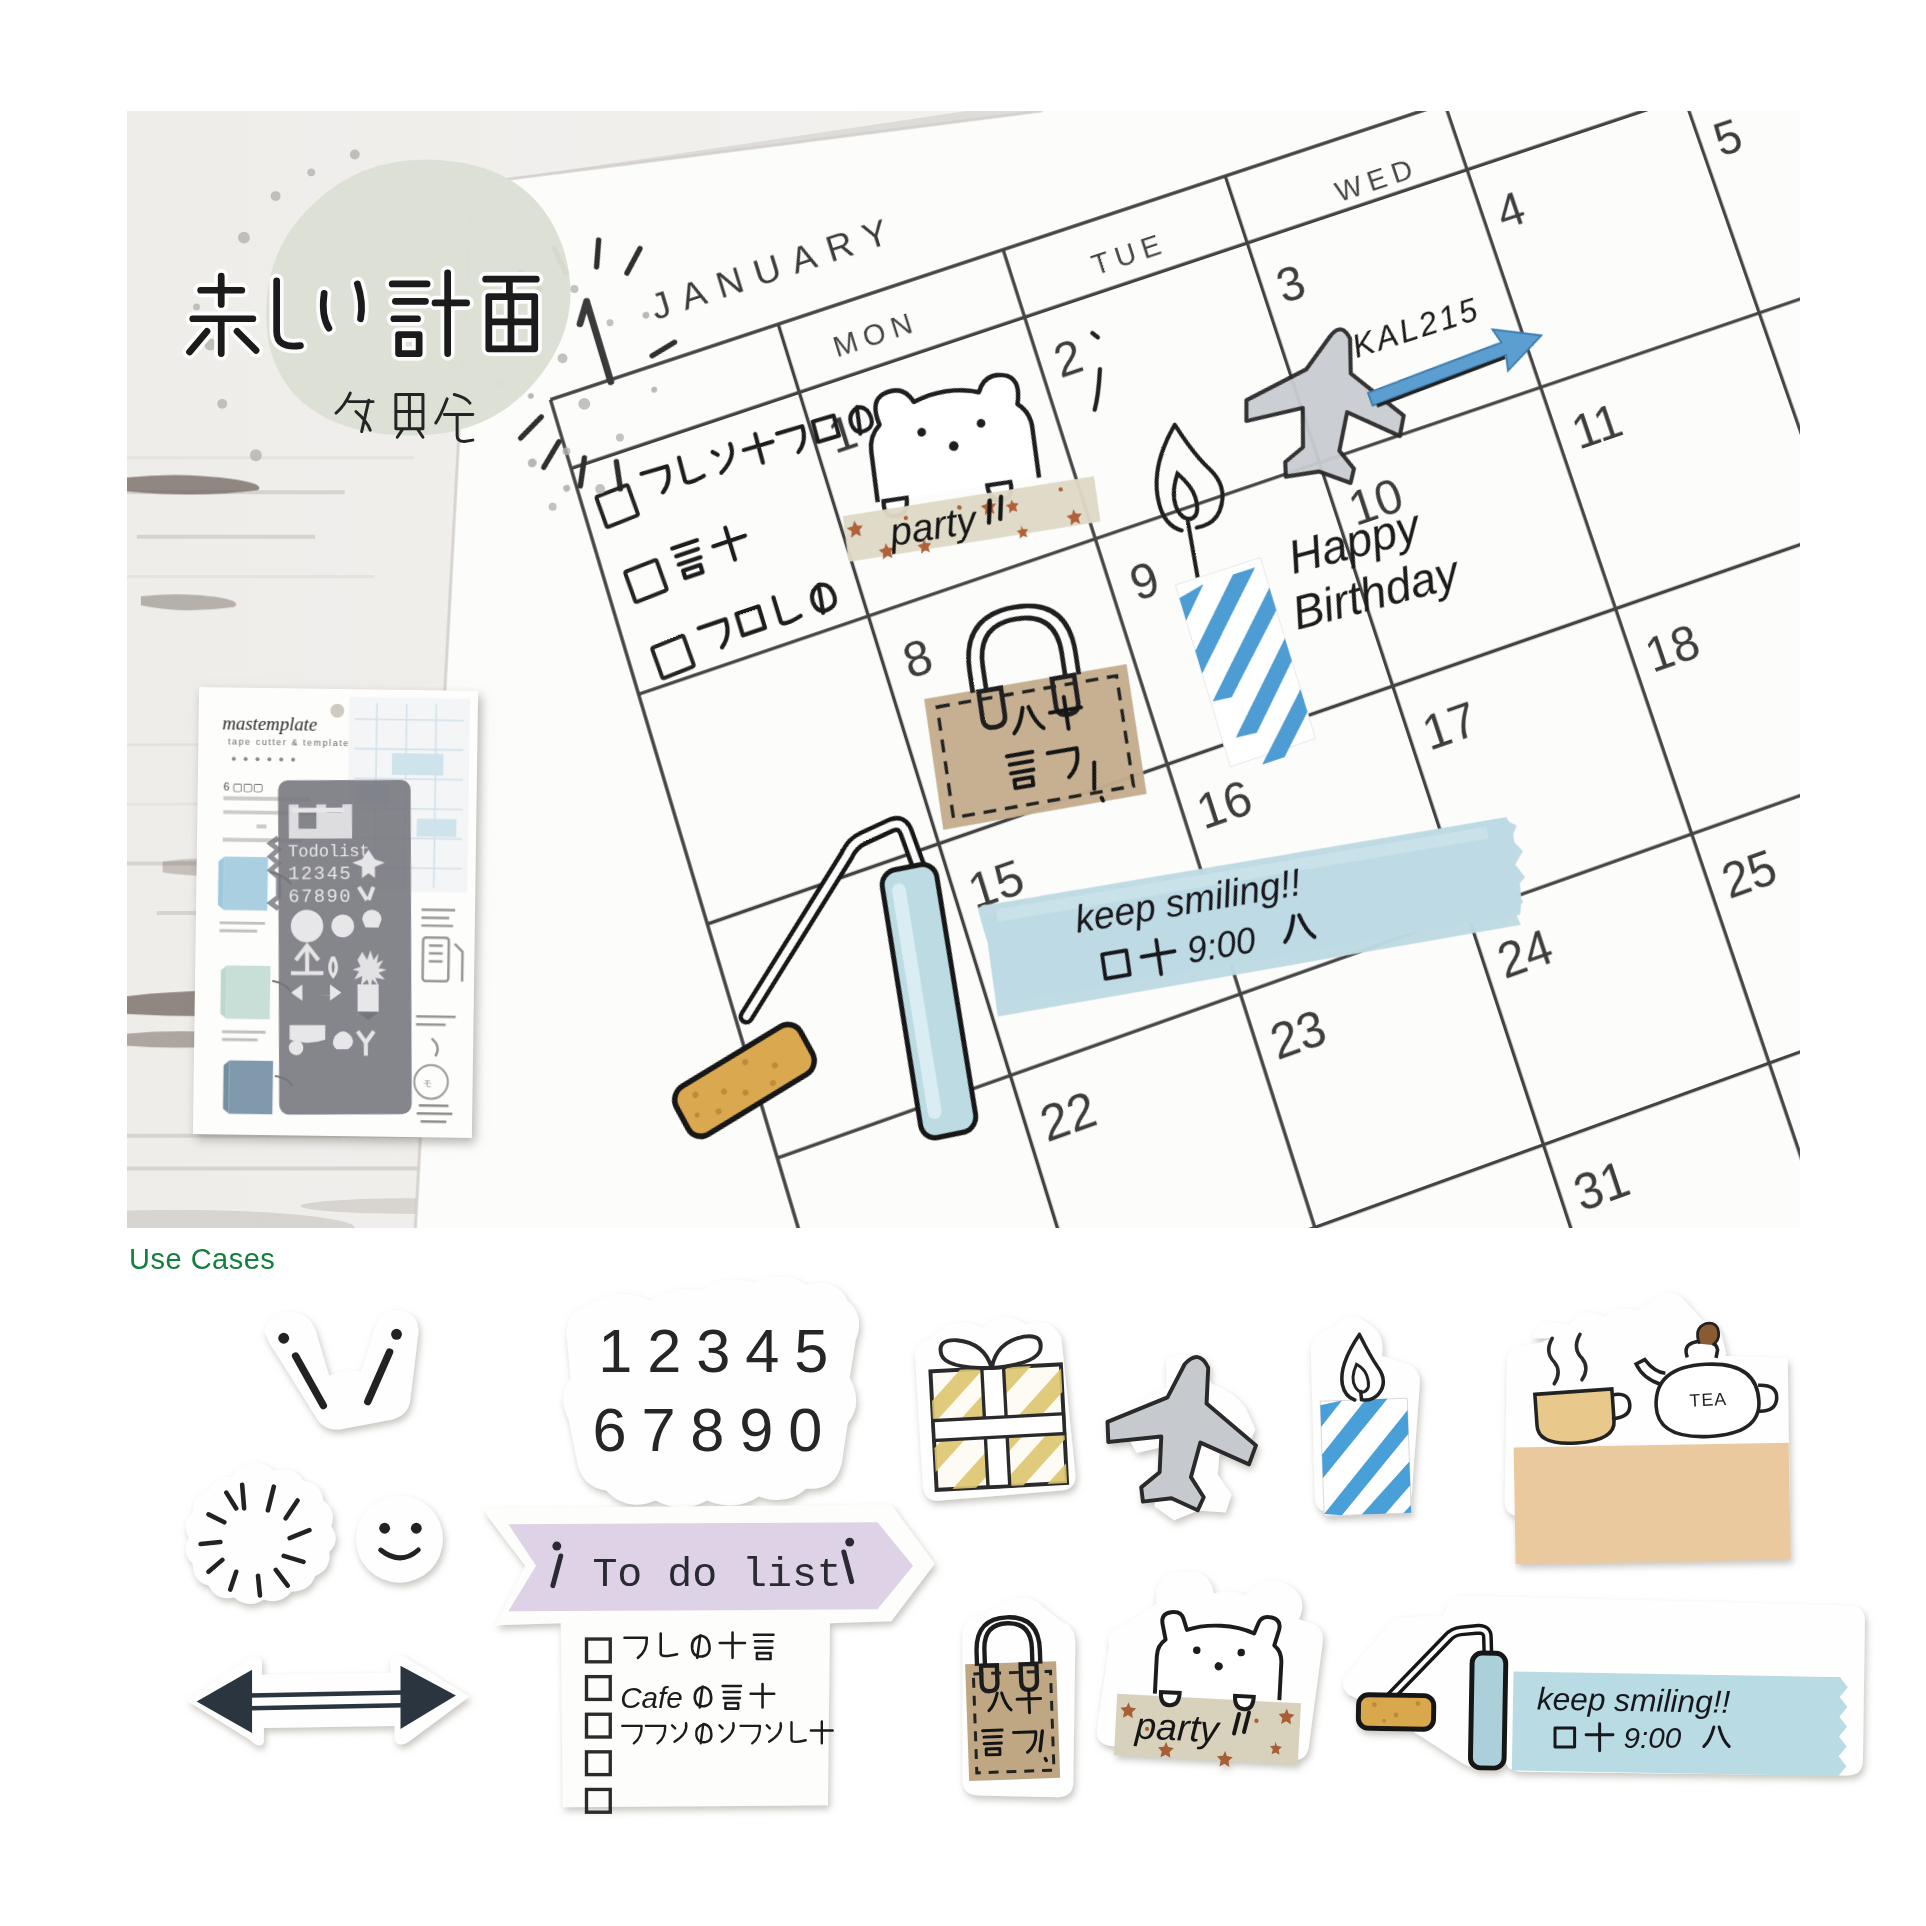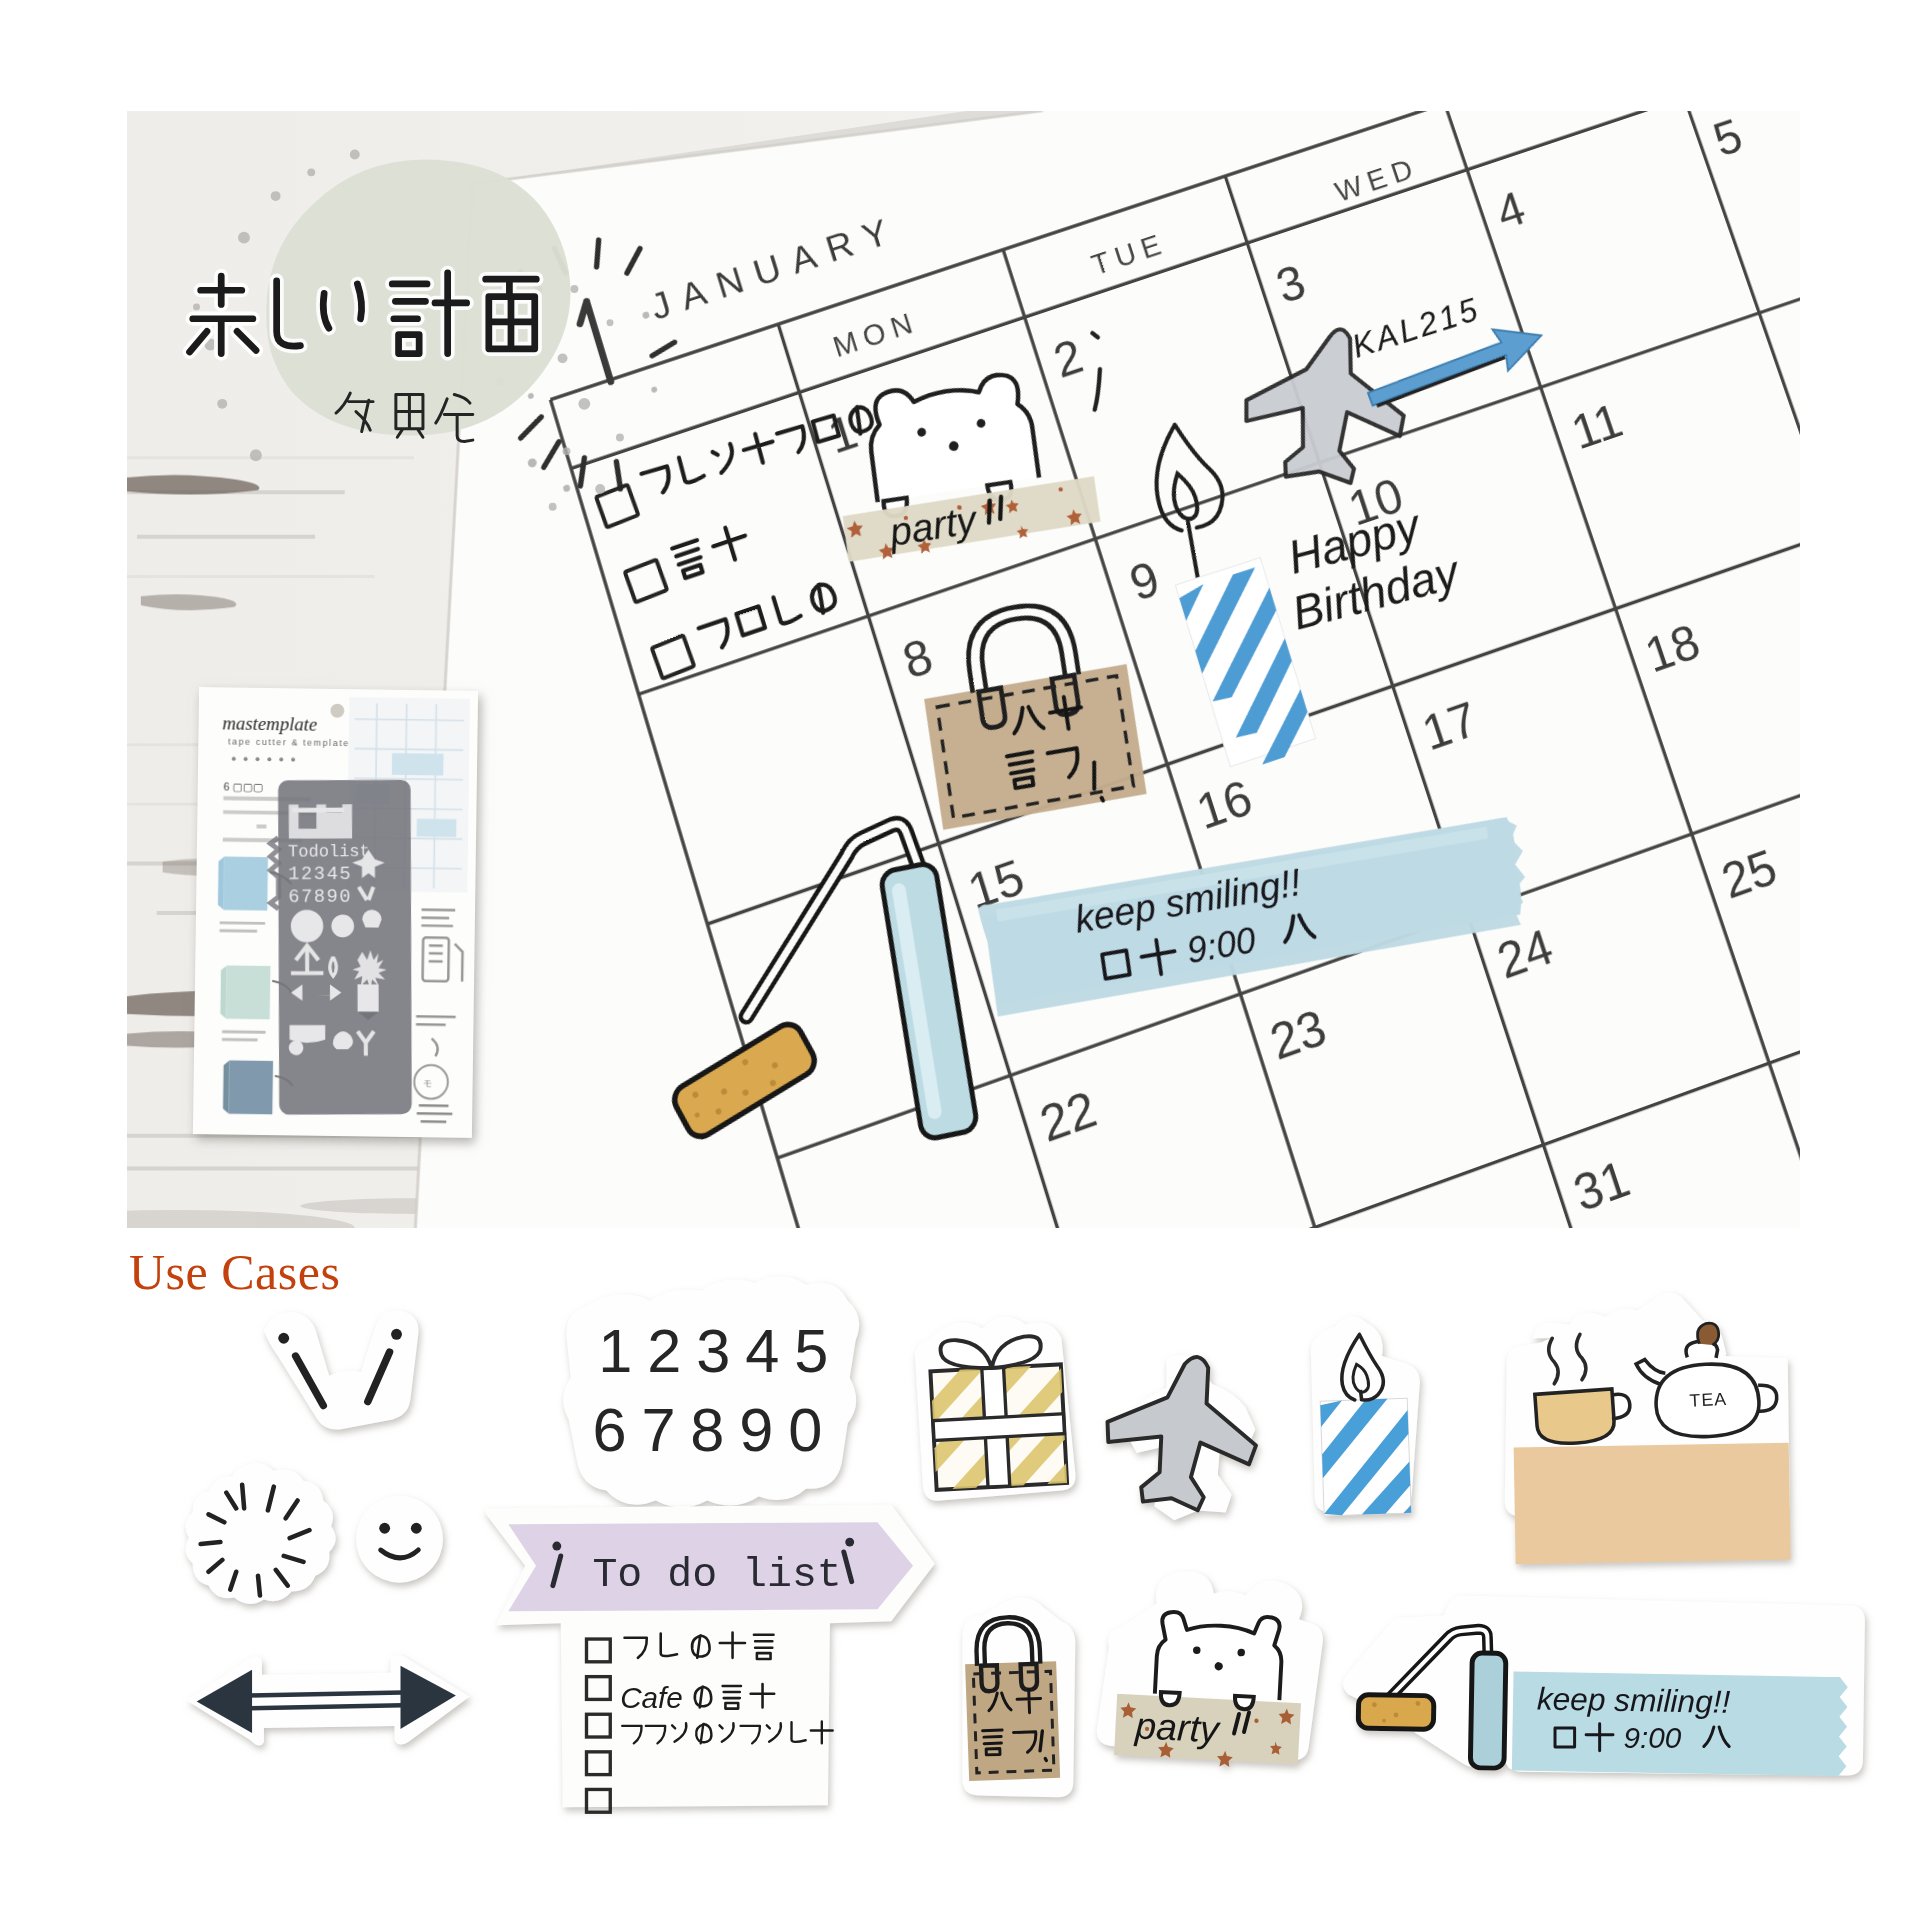--- a/index.html
+++ b/index.html
@@ -380,21 +380,21 @@
 
  <g stroke="#242424" stroke-width="4.2" fill="none" stroke-linecap="round" stroke-linejoin="round" transform="translate(178,136) scale(0.72)">
   <path d="M10,6 q-8,18 -20,28 M8,18 h34 M18,32 q16,14 20,26 M36,16 l-10,44"></path>
   <path d="M74,8 h38 v48 h-38 z M74,32 h38 M93,8 v48 M84,56 l-8,12 M104,56 l8,12"></path>
   <path d="M146,14 q-10,26 -16,34 M156,8 q16,4 22,12 M142,36 h40 M160,36 v30 q0,8 10,8 l12,-2"></path>
  </g>
 </svg>
 
 </div>
 
-<div class="abs" style="left:129px;top:1243px;font-size:50px;color:#c2410c;letter-spacing:0.5px;font-family:Liberation Serif, serif;">Use Cases</div>
+<div class="abs" style="left:129px;top:1243px;font-size:29px;color:#15803d;letter-spacing:0.5px;">Use Cases</div>
 
 <svg class="abs" style="left:0;top:1267px" width="1927" height="659" viewBox="0 1280 1946 666">
 <defs>
  <filter id="ss" x="-20%" y="-20%" width="140%" height="140%">
   <feDropShadow dx="2" dy="4" stdDeviation="4" flood-color="#9a978f" flood-opacity="0.55"></feDropShadow>
  </filter>
 </defs>
 
 <g filter="url(#ss)">
  <path d="M266,1344 q10,-22 32,-18 q18,4 22,24 l12,40 q16,-8 32,-4 l14,-44 q6,-20 26,-18 q20,4 18,24 l-8,66 q-2,16 -18,20 l-52,10 q-16,2 -24,-10 l-40,-64 q-10,-14 -14,-26 z" fill="#fefefe"></path>

